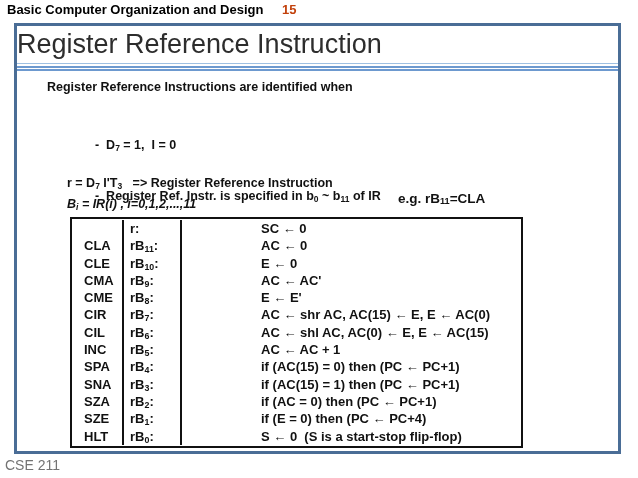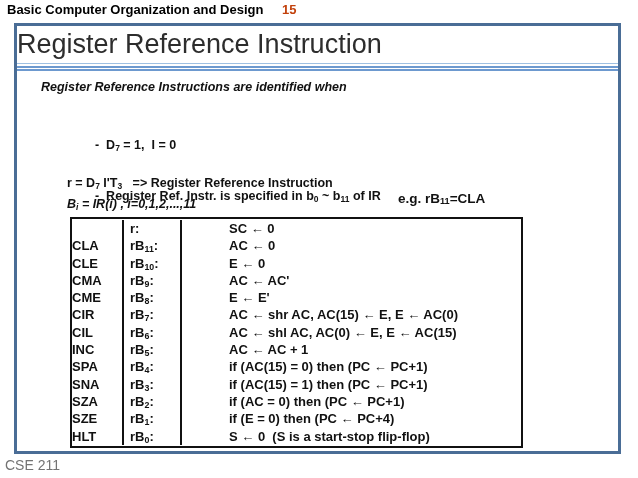--- a/index.html
+++ b/index.html
@@ -34,21 +34,21 @@
     font-size:27px;font-weight:400;color:#2d2d2d;
     letter-spacing:0px;
     white-space:pre;
   }
   .title-rule{position:absolute;left:0;right:0;top:37px;}
   .title-rule .l1{height:1px;background:#9fc0e2;margin-bottom:2px;}
   .title-rule .l2{height:2px;background:#6d99cf;margin-bottom:1px;}
   .title-rule .l3{height:2px;background:#6d99cf;}
   
   .txt{position:absolute;font-weight:bold;font-size:12.5px;color:#111;white-space:pre;}
-  .intro{left:24px;top:54px;font-style:italic;}
+  .intro{left:30px;top:54px;}
   .bullets{left:78px;top:76px;line-height:17.3px;}
   .r-line{left:50px;top:150px;}
   .b-line{left:50px;top:171px;font-style:italic;}
   .eg{left:381px;top:165px;font-size:13.5px;}
   sub{font-size:0.68em;vertical-align:-0.28em;line-height:0;}
   .eg sub{vertical-align:-0.1em;}
   
   .op-table{
     position:absolute;left:53px;top:191px;
     width:449px;
@@ -56,23 +56,23 @@
     background:#fff;
     padding:1px 0;
   }
   .trow{
     display:grid;
     grid-template-columns:52px 58px 1fr;
     height:17.3px;line-height:17.3px;
     font-weight:bold;font-size:13px;color:#111;
     white-space:pre;
   }
-  .trow .c1{border-right:2px solid #111;}
+  .trow .c1{padding-left:12px;border-right:2px solid #111;}
   .trow .c2{padding-left:6px;border-right:2px solid #111;}
-  .trow .c3{padding-left:47px;}
+  .trow .c3{padding-left:79px;}
   
   .footer{
     position:absolute;left:5px;top:457px;
     font-size:14px;font-weight:400;color:#737373;
   }
 </style>
 </head>
 <body>
 
 <div class="stage">

